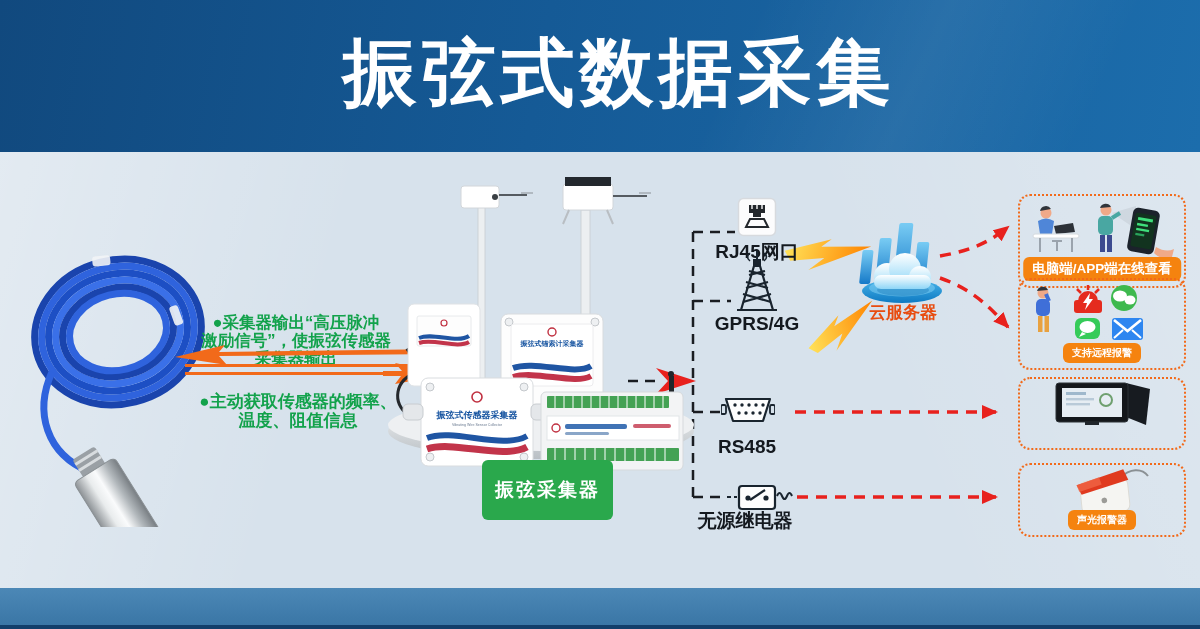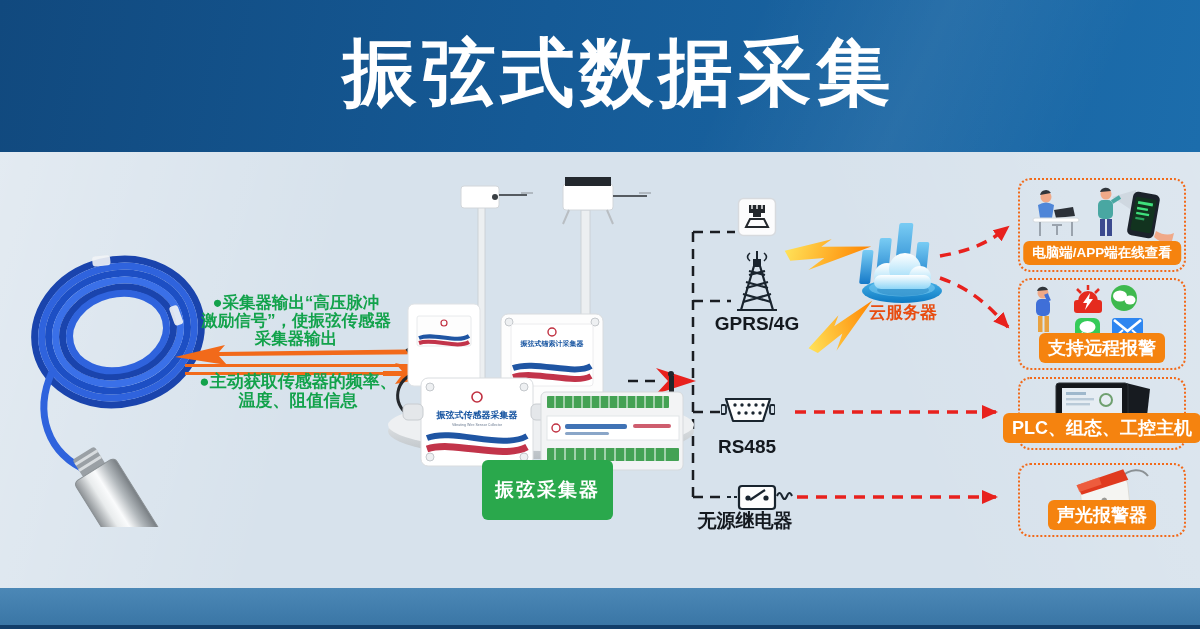--- a/index.html
+++ b/index.html
@@ -16,28 +16,28 @@
 
   
   .bodybg { position:absolute; left:0; top:152px; width:1200px; height:437px;
     background:linear-gradient(105deg,rgba(255,255,255,.30) 0%,rgba(255,255,255,0) 28%),
                linear-gradient(250deg,rgba(255,255,255,.16) 0%,rgba(255,255,255,0) 30%),#d7e2ec; }
   .footer-band { position:absolute; left:0; top:588px; width:1200px; height:37px;
     background:linear-gradient(#4c88b6,#3a76a6); }
   .footer-line { position:absolute; left:0; top:625px; width:1200px; height:4px; background:#123e6a; }
 
   .abs { position:absolute; }
-  .green-note { color:#12a24b; font-weight:bold; text-align:center; }
+  .green-note { color:#12a24b; font-weight:bold; text-align:center;margin-top:20px; }
   .iface-label { position:absolute; color:#14191f; font-weight:bold; font-size:19px; text-align:center; }
   .cloud-label { position:absolute; color:#e84c0f; font-weight:bold; font-size:17px; text-align:center; }
   .badge { position:absolute; background:#2aa84c; color:#fff; font-weight:bold; font-size:19px;
     padding:17px 13px; border-radius:6px; letter-spacing:2px; }
   .out-box { position:absolute; left:1018px; width:168px; border:2px dotted #f26a1a; border-radius:12px; }
   .pill { position:absolute; bottom:5px; left:50%; transform:translateX(-50%); white-space:nowrap;
-    background:#f5830f; color:#fff; font-weight:bold; font-size:18px; padding:3px 9px; border-radius:6px; }
+    background:#f5830f; color:#fff; font-weight:bold; font-size:10px; padding:3px 9px; border-radius:6px; }
   svg { display:block; }
 </style>
 </head>
 <body>
 
 <div class="stage">
 
   <div class="header">
     <div class="header-sheen"></div>
     <div class="title">振弦式数据采集</div>
@@ -224,20 +224,21 @@
   </svg>
 
   <div class="badge" style="left:482px;top:460px;">振弦采集器</div>
 
   <svg class="abs" style="left:737px;top:197px;" width="40" height="40" viewBox="0 0 40 40">
     <rect x="1.5" y="1.5" width="37" height="37" rx="5" fill="#fcfcfd" stroke="#d7dade" stroke-width="1.5"></rect>
     <path d="M12,8 h16 v8 h-4 v4 h-8 v-4 h-4 z" fill="#23272c"></path>
     <path d="M15,8 v4 M20,8 v4 M25,8 v4" stroke="#fcfcfd" stroke-width="1.4"></path>
     <path d="M9,30 l4,-8 h14 l4,8 z" fill="none" stroke="#23272c" stroke-width="2"></path>
   </svg>
+  <div class="iface-label" style="left:692px;top:239px;width:130px;">RJ45网口</div>
 
   <svg class="abs" style="left:731px;top:250px;" width="52" height="64" viewBox="0 0 52 64">
     <g stroke="#19242e" stroke-width="2.2" fill="none">
       <path d="M10,60 L23,16 M42,60 L29,16"></path>
       <path d="M12,52 L40,44 M12,44 L40,52"></path>
       <path d="M15,38 L37,32 M15,32 L37,38"></path>
       <path d="M18,25 L34,21 M18,21 L34,25"></path>
       <path d="M6,60 H46"></path>
     </g>
     <rect x="22" y="9" width="8" height="8" fill="#19242e"></rect>
@@ -300,21 +301,21 @@
     <ellipse cx="63" cy="72" rx="26" ry="6" fill="#0e6fb2" opacity=".35"></ellipse>
     <g fill="url(#cloudGrad)">
       <circle cx="47" cy="58" r="13"></circle>
       <circle cx="65" cy="51" r="16"></circle>
       <circle cx="80" cy="59" r="11"></circle>
       <rect x="34" y="57" width="57" height="14" rx="7"></rect>
     </g>
   </svg>
   <div class="cloud-label" style="left:843px;top:301px;width:120px;">云服务器</div>
 
-  <div class="out-box" style="top:178px;height:94px;">
+  <div class="out-box" style="top:194px;height:94px;">
     <svg class="abs" style="left:8px;top:5px;" width="150" height="58" viewBox="0 0 150 58">
       <polygon points="84,12 108,5 108,28" fill="#c9d2da" opacity=".7"></polygon>
       <circle cx="18" cy="12" r="5.5" fill="#f0a988"></circle>
       <path d="M12,10 a6,6 0 0 1 11,-2 z" fill="#30353b"></path>
       <path d="M10,20 q8,-5 16,0 l-2,13 h-12 z" fill="#4f86d8"></path>
       <polygon points="26,25 45,22 47,31 28,33" fill="#2c3138"></polygon>
       <rect x="5" y="33" width="46" height="4" rx="2" fill="#ffffff" stroke="#d4dade"></rect>
       <path d="M12,37 v14 M44,37 v14 M24,40 h10 M29,40 v10" stroke="#9aa3ad" stroke-width="2" fill="none"></path>
       <circle cx="78" cy="9" r="5.5" fill="#f0a988"></circle>
       <path d="M72,7 a6,6 0 0 1 11,-1 z" fill="#30353b"></path>
@@ -372,21 +373,20 @@
     <svg class="abs" style="left:8px;top:3px;" width="150" height="44" viewBox="0 0 150 44">
       <polygon points="98,1 122,7 118,43 98,35" fill="#171b20"></polygon>
       <rect x="28" y="1" width="72" height="39" rx="3" fill="#14171b" stroke="#2c3237"></rect>
       <rect x="34" y="6" width="60" height="29" fill="#e6edf3"></rect>
       <rect x="38" y="10" width="20" height="3" fill="#9fb8cc"></rect>
       <rect x="38" y="16" width="28" height="2.4" fill="#b9cad8"></rect>
       <rect x="38" y="21" width="24" height="2.4" fill="#b9cad8"></rect>
       <circle cx="78" cy="18" r="6" fill="none" stroke="#6fa06f" stroke-width="2"></circle>
       <rect x="57" y="40" width="14" height="3" fill="#20252b"></rect>
     </svg>
-    <div class="pill">PLC、组态、工控主机</div>
   </div>
 
   <div class="out-box" style="top:463px;height:74px;">
     <svg class="abs" style="left:8px;top:3px;" width="150" height="48" viewBox="0 0 150 48">
       <path d="M92,10 C102,0 114,0 120,8" stroke="#8a9094" stroke-width="2" fill="none"></path>
       <g transform="translate(50,2) rotate(-6)">
         <rect x="0" y="12" width="48" height="34" rx="7" fill="#f5f5f2" stroke="#dcdbd5"></rect>
         <polygon points="-3,15 45,4 49,15 1,25" fill="#e03a1f"></polygon>
         <polygon points="-3,15 20,9.5 22,17 -1,22" fill="#f26b4a" opacity=".7"></polygon>
         <circle cx="23" cy="33" r="2.8" fill="#9b9b97"></circle>

